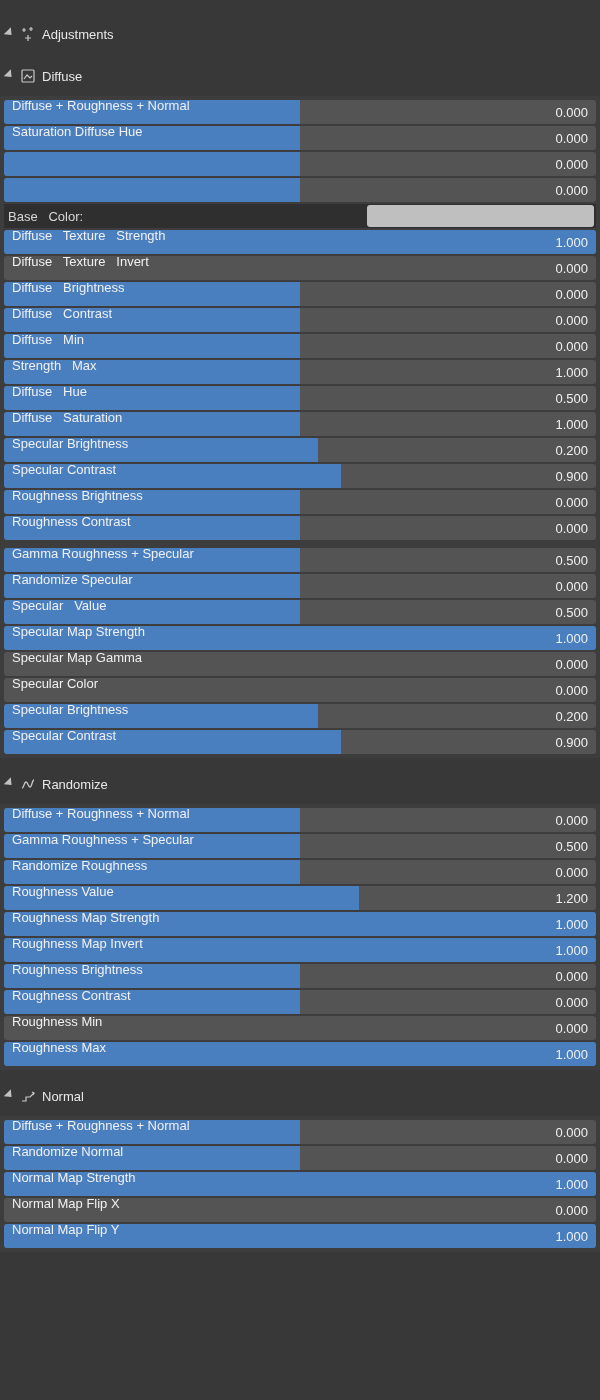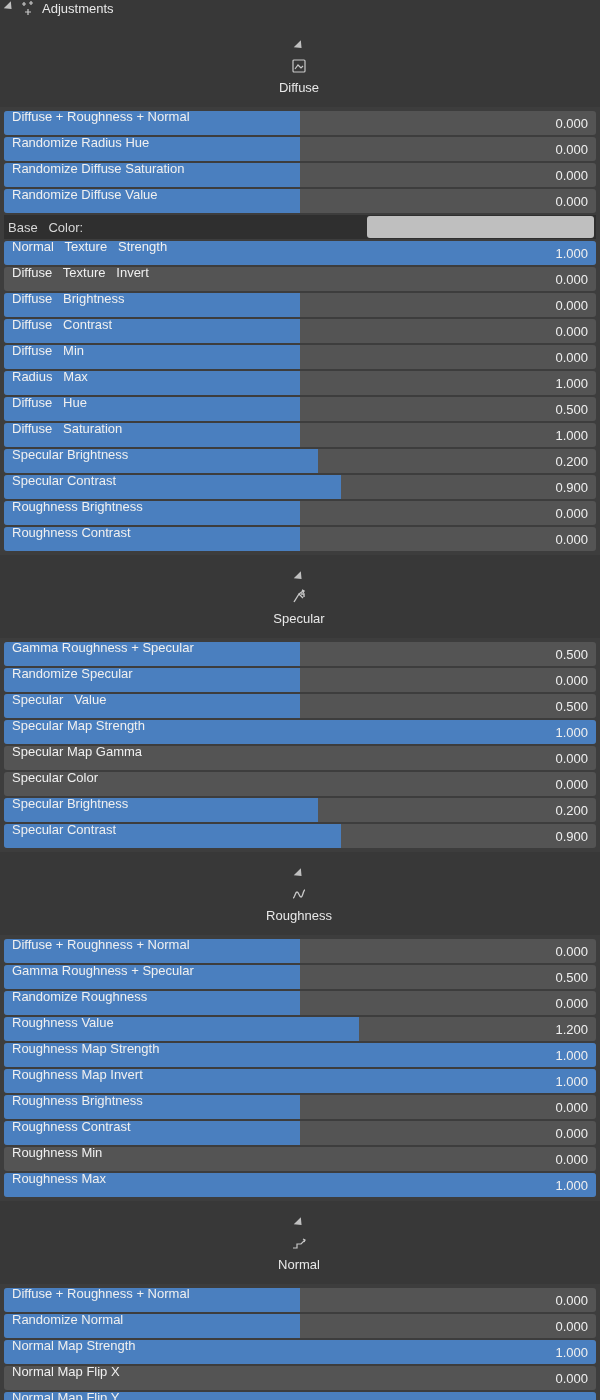--- a/index.html
+++ b/index.html
@@ -13,22 +13,22 @@
   .panel { padding: 0; }
   .section-header {
     display: flex;
     align-items: center;
     gap: 6px;
     padding: 8px 6px 8px 4px;
     background: #383838;
     cursor: pointer;
     user-select: none;
   }
-  .section-header.sub { margin-top: 10px; margin-bottom: 4px; flex-direction: column; }
-  .section-header.top { padding-left: 4px; padding-top: 0; padding-bottom: 8px; }
+  .section-header.sub { margin-top: 10px; margin-bottom: 4px; }
+  .section-header.top { padding-left: 4px; padding-top: 26px; padding-bottom: 8px; }
   .disclosure {
     width: 10px; height: 10px;
     display: inline-block;
     position: relative;
   }
   .disclosure::before {
     content: "";
     position: absolute;
     left: 0; top: 1px;
     width: 0; height: 0;
@@ -129,40 +129,38 @@
     <span class="hdr-label">Diffuse</span>
   </div>
   <div class="section-body" id="diffuse-body">
       <div class="slider-row">
         <div class="slider-fill" style="width: 50%;"></div>
         <div class="slider-label">Diffuse + Roughness + Normal</div>
         <div class="slider-value">0.000</div>
       </div>
       <div class="slider-row">
         <div class="slider-fill" style="width: 50%;"></div>
-        <div class="slider-label">Randomize Radius Hue</div>
-        <div class="slider-value">0.000</div>
-      </div>
-      <div class="slider-row">
-        <div class="slider-fill" style="width: 50%;"></div>
-        <div class="slider-label">Randomize Diffuse Saturation</div>
-        <div class="slider-value">0.000</div>
-      </div>
-      <div class="slider-row">
-        <div class="slider-fill" style="width: 50%;"></div>
-        <div class="slider-label">Randomize Diffuse Value</div>
+        <div class="slider-label">Saturation Diffuse Hue</div>
+        <div class="slider-value">0.000</div>
+      </div>
+      <div class="slider-row">
+        <div class="slider-fill" style="width: 50%;"></div>
+        <div class="slider-value">0.000</div>
+      </div>
+      <div class="slider-row">
+        <div class="slider-fill" style="width: 50%;"></div>
         <div class="slider-value">0.000</div>
       </div>
       <div class="color-row">
         <div class="color-label">Base   Color:</div>
         <button class="color-swatch" style="background: rgb(191, 191, 191);"></button>
       </div>
       <div class="slider-row">
         <div class="slider-fill" style="width: 100%;"></div>
-        <div class="slider-label">Normal   Texture   Strength</div>
+        <div class="slider-label">Diffuse   Texture   Strength</div>
         <div class="slider-value">1.000</div>
       </div>
       <div class="slider-row">
         <div class="slider-fill" style="width: 0%;"></div>
         <div class="slider-label">Diffuse   Texture   Invert</div>
         <div class="slider-value">0.000</div>
       </div>
       <div class="slider-row">
         <div class="slider-fill" style="width: 50%;"></div>
         <div class="slider-label">Diffuse   Brightness</div>
@@ -173,21 +171,21 @@
         <div class="slider-label">Diffuse   Contrast</div>
         <div class="slider-value">0.000</div>
       </div>
       <div class="slider-row">
         <div class="slider-fill" style="width: 50%;"></div>
         <div class="slider-label">Diffuse   Min</div>
         <div class="slider-value">0.000</div>
       </div>
       <div class="slider-row">
         <div class="slider-fill" style="width: 50%;"></div>
-        <div class="slider-label">Radius   Max</div>
+        <div class="slider-label">Strength   Max</div>
         <div class="slider-value">1.000</div>
       </div>
       <div class="slider-row">
         <div class="slider-fill" style="width: 50%;"></div>
         <div class="slider-label">Diffuse   Hue</div>
         <div class="slider-value">0.500</div>
       </div>
       <div class="slider-row">
         <div class="slider-fill" style="width: 50%;"></div>
         <div class="slider-label">Diffuse   Saturation</div>
@@ -208,32 +206,20 @@
         <div class="slider-label">Roughness Brightness</div>
         <div class="slider-value">0.000</div>
       </div>
       <div class="slider-row">
         <div class="slider-fill" style="width: 50%;"></div>
         <div class="slider-label">Roughness Contrast</div>
         <div class="slider-value">0.000</div>
       </div>
     </div>
 
-  <div class="section-header sub">
-    <span class="disclosure"></span>
-    <span class="hdr-icon">
-      <svg viewBox="0 0 16 16" width="16" height="16" fill="none" stroke="currentColor" stroke-width="1.4">
-        <path d="M3 13 L8 5 L12 9"></path>
-          <path d="M10 5 L13 5 L13 8" fill="none"></path>
-        <path d="M8 5 L12 2"></path>
-          <path d="M11 1 L13 2 L12 4"></path>
-      </svg>
-    </span>
-    <span class="hdr-label">Specular</span>
-  </div>
   <div class="section-body" id="specular-body">
       <div class="slider-row">
         <div class="slider-fill" style="width: 50%;"></div>
         <div class="slider-label">Gamma Roughness + Specular</div>
         <div class="slider-value">0.500</div>
       </div>
       <div class="slider-row">
         <div class="slider-fill" style="width: 50%;"></div>
         <div class="slider-label">Randomize Specular</div>
         <div class="slider-value">0.000</div>
@@ -270,21 +256,21 @@
       </div>
     </div>
 
   <div class="section-header sub">
     <span class="disclosure"></span>
     <span class="hdr-icon">
       <svg viewBox="0 0 16 16" width="16" height="16" fill="none" stroke="currentColor" stroke-width="1.3">
         <path d="M2 12 C4 12 4 6 6 6 C8 6 8 11 10 11 C12 11 12 4 14 4"></path>
       </svg>
     </span>
-    <span class="hdr-label">Roughness</span>
+    <span class="hdr-label">Randomize</span>
   </div>
   <div class="section-body" id="roughness-body">
       <div class="slider-row">
         <div class="slider-fill" style="width: 50%;"></div>
         <div class="slider-label">Diffuse + Roughness + Normal</div>
         <div class="slider-value">0.000</div>
       </div>
       <div class="slider-row">
         <div class="slider-fill" style="width: 50%;"></div>
         <div class="slider-label">Gamma Roughness + Specular</div>

